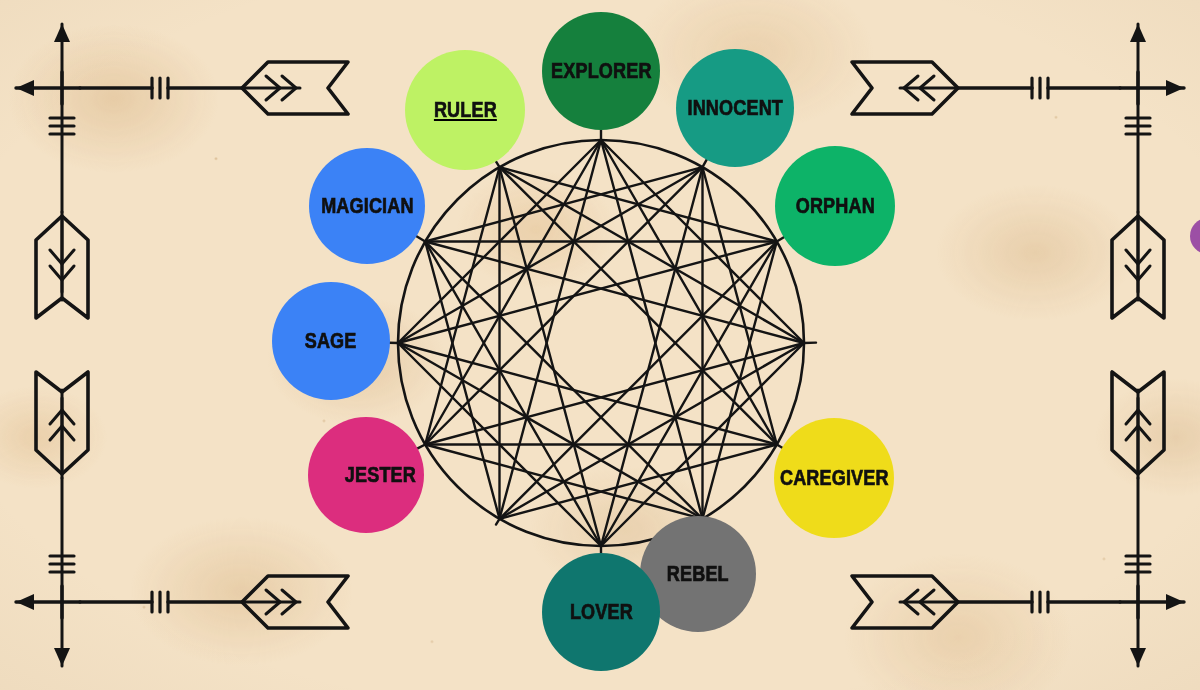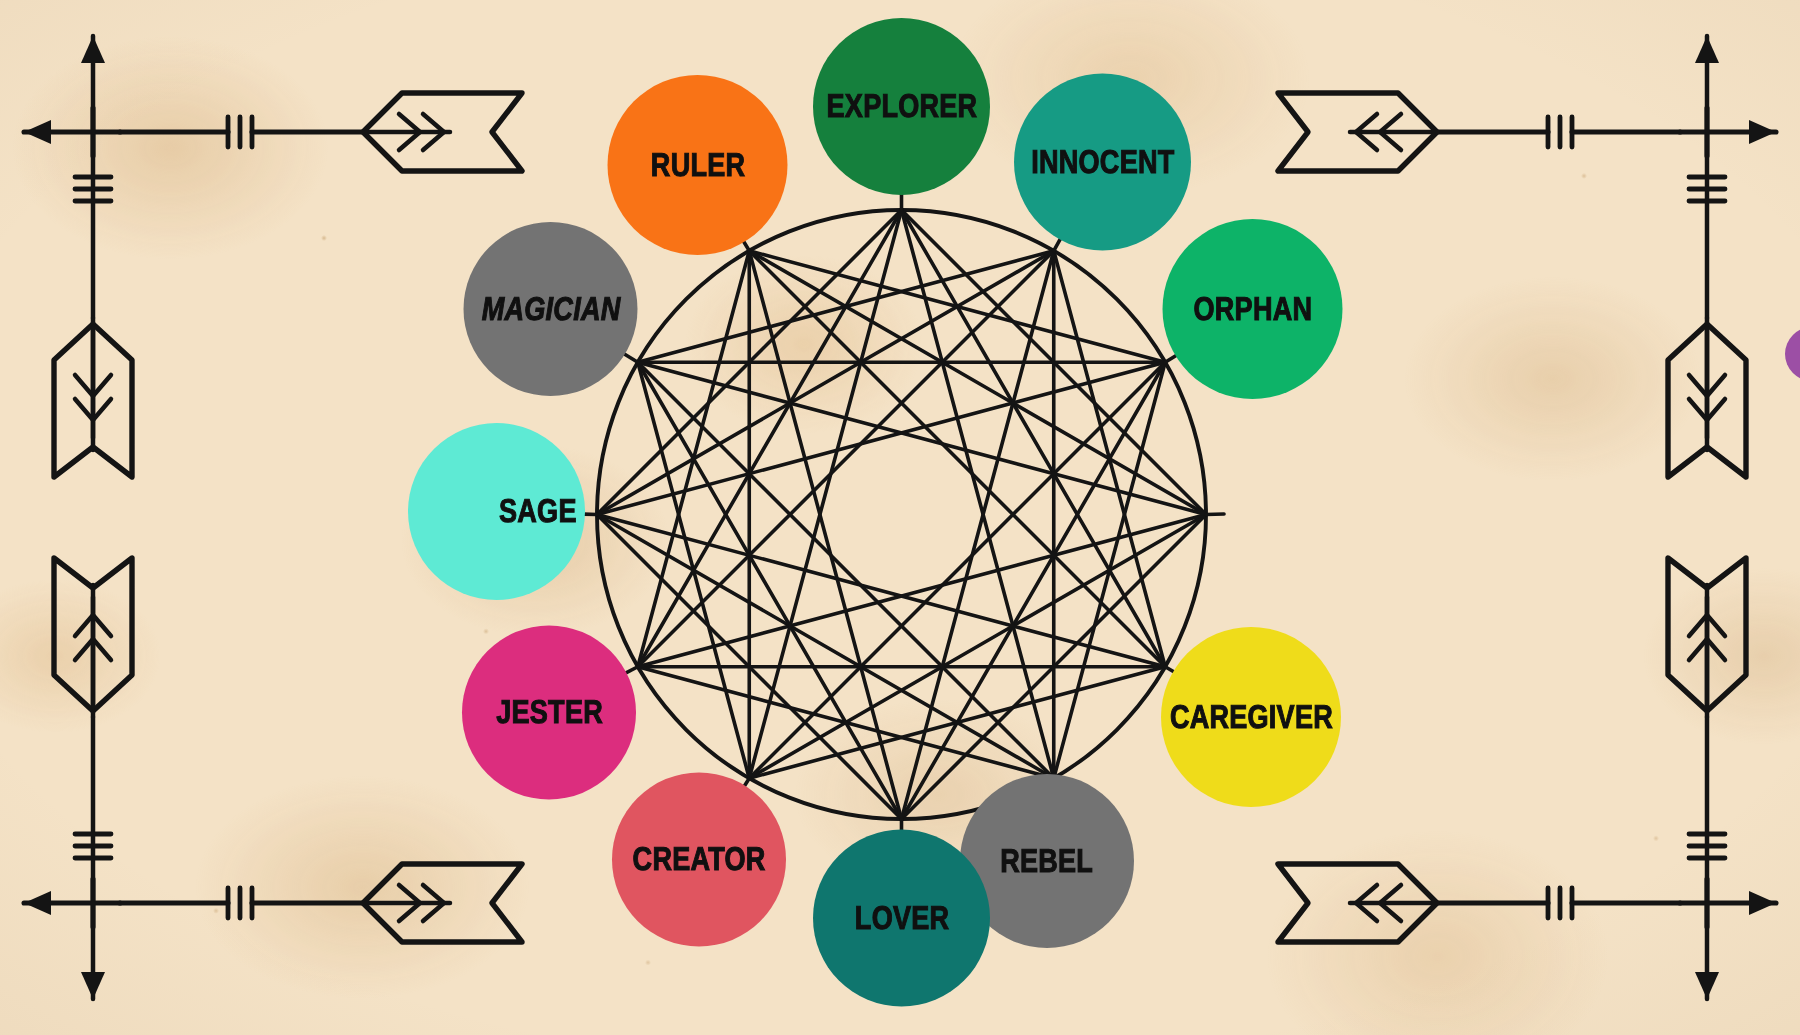--- a/index.html
+++ b/index.html
@@ -205,31 +205,28 @@
       </div>
       <div class="node" style="left: 774px; top: 418px; width: 120px; height: 120px; background: rgb(239, 220, 26); align-items: center;">
         <span class="node-label" style="font-size: 22px;">CAREGIVER</span>
       </div>
       <div class="node" style="left: 640px; top: 516px; width: 116px; height: 116px; background: #737373;">
         <span class="node-label" style="font-size: 22px;">REBEL</span>
       </div>
       <div class="node" style="left: 542px; top: 553px; width: 118px; height: 118px; background: #0f766e;">
         <span class="node-label" style="font-size: 22px;">LOVER</span>
       </div>
-      <div class="node" style="left: 408px; top: 515px; width: 116px; height: 116px; background: rgb(224, 85, 96);">
-        <span class="node-label" style="font-size: 22px;">CREATOR</span>
-      </div>
-      <div class="node" style="left: 308px; top: 417px; width: 116px; height: 116px; background: rgb(220, 45, 126);">
+      <div class="node" style="left: 308px; top: 417px; width: 116px; height: 116px; background: rgb(220, 45, 126); justify-content: flex-end;">
         <span class="node-label" style="font-size: 22px;">JESTER</span>
       </div>
-      <div class="node" style="left: 272px; top: 282px; width: 118px; height: 118px; background: #5eead4; justify-content: flex-end;">
+      <div class="node" style="left: 272px; top: 282px; width: 118px; height: 118px; background: #3b82f6;">
         <span class="node-label" style="font-size: 22px;">SAGE</span>
       </div>
-      <div class="node" style="left: 309px; top: 148px; width: 116px; height: 116px; background: #737373; font-style: italic;">
+      <div class="node" style="left: 309px; top: 148px; width: 116px; height: 116px; background: #3b82f6;">
         <span class="node-label" style="font-size: 22px;">MAGICIAN</span>
       </div>
-      <div class="node" style="left: 405px; top: 50px; width: 120px; height: 120px; background: #f97316;">
+      <div class="node" style="left: 405px; top: 50px; width: 120px; height: 120px; background: #bef264; text-decoration: underline;">
         <span class="node-label" style="font-size: 22px;">RULER</span>
       </div>
       <div class="edge-blob" style="left: 1190px; top: 218px; width: 36px; height: 36px; background: rgb(156, 79, 165);"></div>
     </div>
 
 </div>
 
 </body></html>

